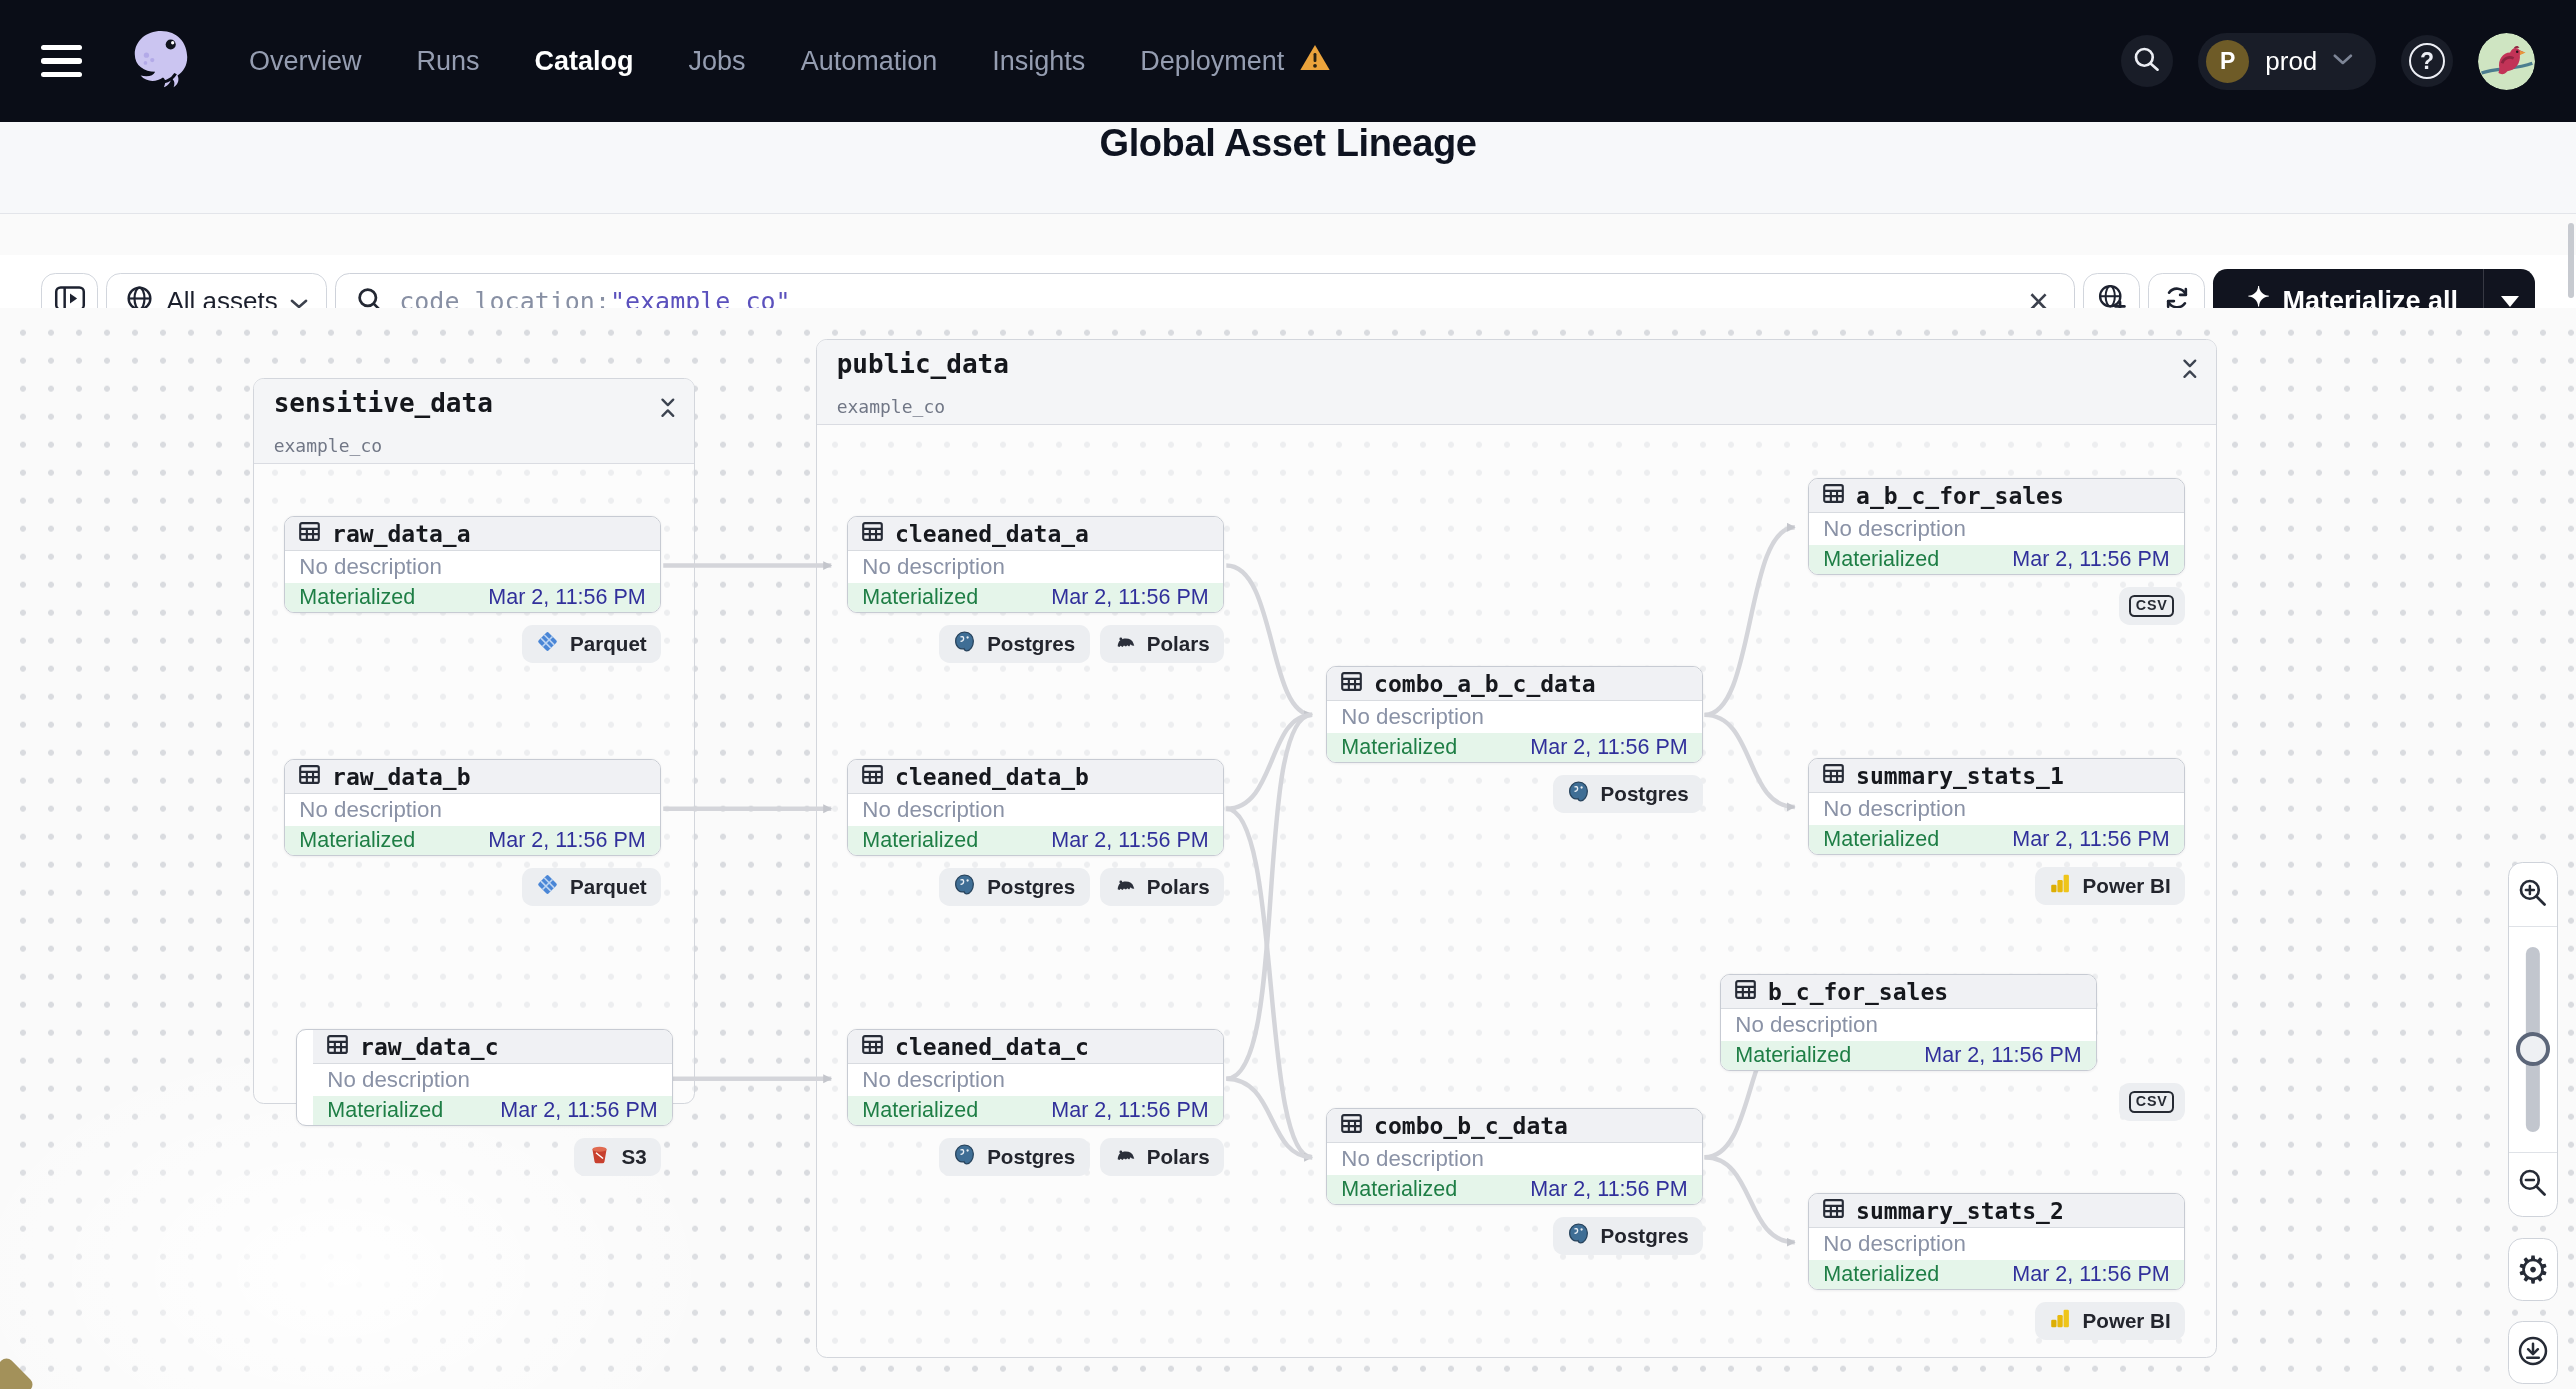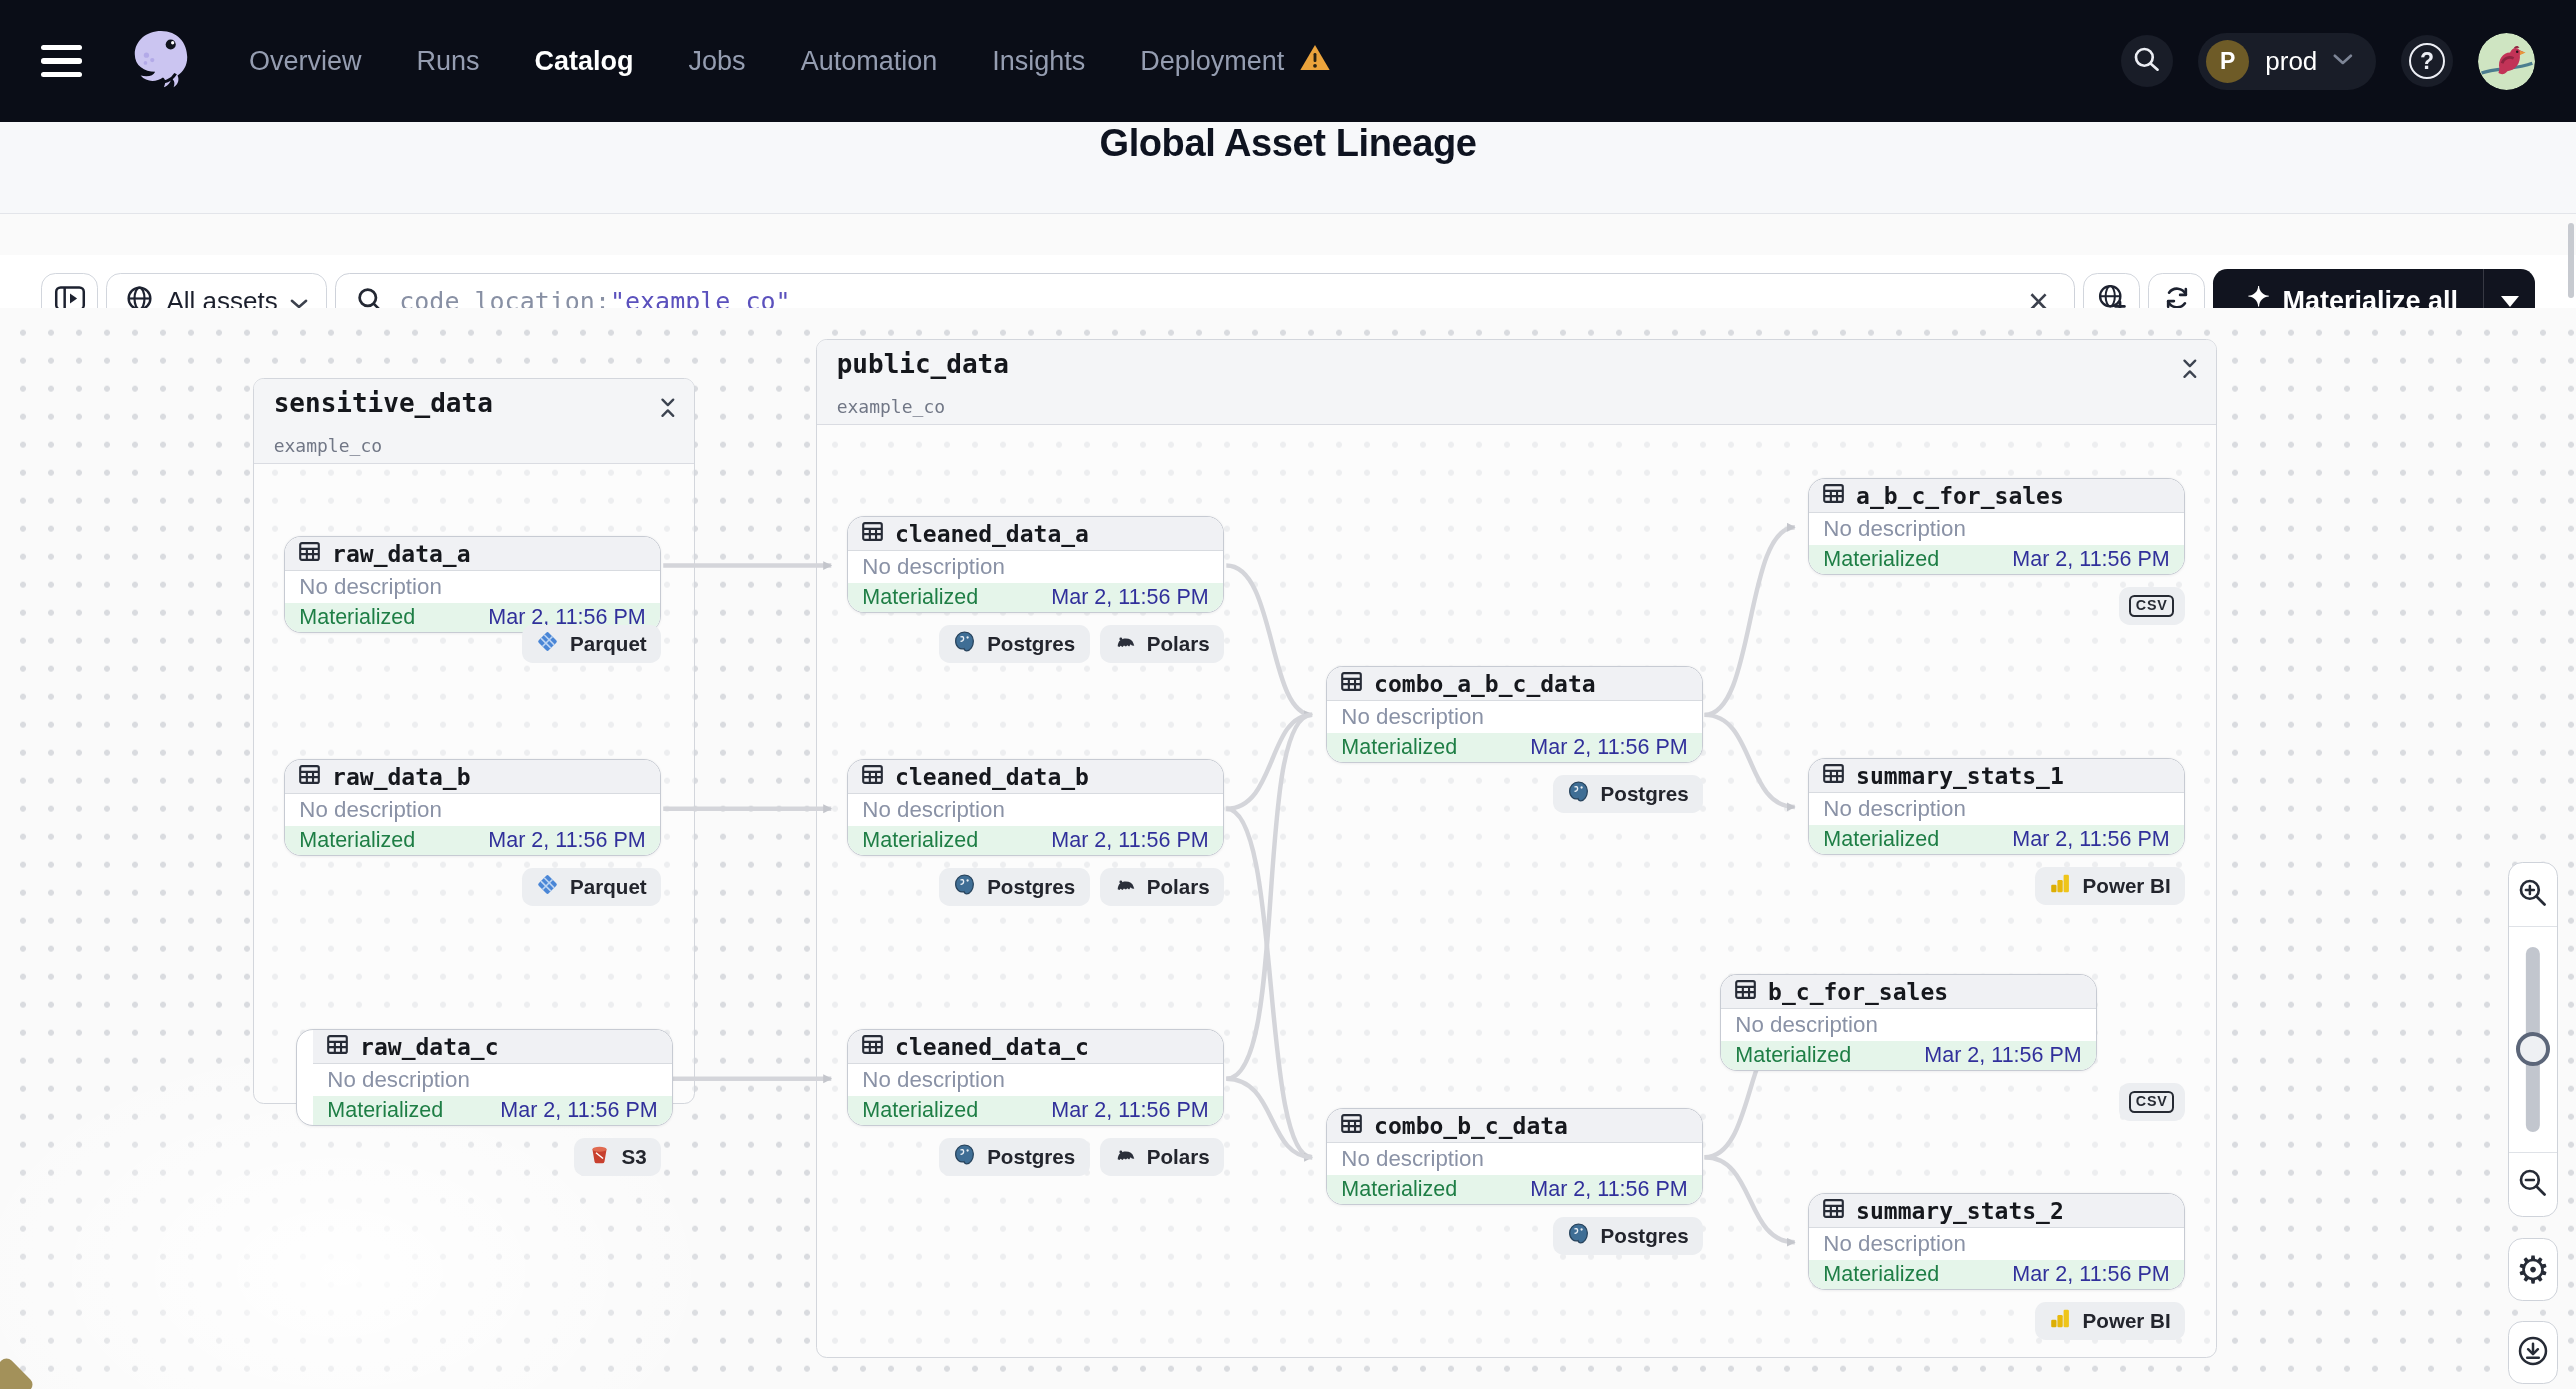--- a/index.html
+++ b/index.html
@@ -54,21 +54,21 @@
   .map-corner { position:absolute; left:-14.3px; bottom:-16px; width:41px; height:41px; background:#a3915a; transform:rotate(45deg); border-radius:7.2px; }
 
   .group { position:absolute; border:1.8px solid #d3d6dc; border-radius:10.7px; background:rgba(253,253,254,0.55); z-index:1; }
   .group-header { background:#f4f5f7; border-bottom:1.8px solid #dadce2; border-radius:9px 9px 0 0; padding:9px 19.7px 7.2px; position:relative; }
   .group-title { font-size:26px; font-weight:700; color:#15171c; }
   .group-sub { font-size:18px; color:#717786; margin-top:17px; }
   .collapse-btn { position:absolute; right:16px; top:18px; cursor:pointer; }
 
   .edges { position:absolute; left:0; top:0; z-index:2; pointer-events:none; }
 
-  .node { position:absolute; width:377px; background:#fff; border:1.8px solid #c7cbd3; border-radius:17px; overflow:hidden; z-index:3; box-shadow:0 0.9px 2.7px rgba(20,24,40,0.06); cursor:pointer; }
+  .node { position:absolute; width:377px; background:#fff; border:1.8px solid #c7cbd3; border-radius:10px; overflow:hidden; z-index:3; box-shadow:0 0.9px 2.7px rgba(20,24,40,0.06); cursor:pointer; }
   .node-header { display:flex; align-items:center; gap:11.6px; height:34px; background:#f0f1f4; border-bottom:1.8px solid #d8dbe0; padding:0 12.5px; font-weight:700; font-size:23px; color:#16181d; }
   .node-desc { height:32px; display:flex; align-items:center; padding:0 14.3px; color:#8a92a6; font-size:22.3px; }
   .node-status { height:29px; display:flex; justify-content:space-between; align-items:center; background:#e5f5ea; padding:0 14.3px; font-size:21.5px; }
   .st-label { color:#1e7e45; }
   .st-time { color:#31309b; }
 
   .badges { position:absolute; display:flex; gap:10.7px; justify-content:flex-end; z-index:3; }
   .badge { display:inline-flex; align-items:center; gap:10.7px; background:#eceef1; border-radius:10.7px; padding:0 14.3px; height:38px; font-weight:700; font-size:20.6px; color:#23252d; cursor:pointer; }
   .csv-chip { display:inline-block; border:2.7px solid #262a33; border-radius:5.4px; font-size:14.3px; font-weight:700; letter-spacing:0.9px; padding:0.9px 4.5px; line-height:1.1; text-transform:uppercase; color:#262a33; }
 
@@ -286,21 +286,21 @@
       <path d="M1372 560 C1434 560 1410 950 1468 950" marker-end="url(#arr)"></path>
       <path d="M1372 862 C1442 862 1402 455 1468 455"></path>
       <path d="M1372 862 C1428 862 1418 950 1468 950"></path>
       <path d="M1907 455 C1964 455 1952 245 2008 245" marker-end="url(#arr)"></path>
       <path d="M1907 455 C1964 455 1952 558 2008 558" marker-end="url(#arr)"></path>
       <path d="M1907 950 C1964 950 1952 800 2008 800" marker-end="url(#arr)"></path>
       <path d="M1907 950 C1964 950 1952 1045 2008 1045" marker-end="url(#arr)"></path>
     </g>
   </svg>
 
-  <div class="node mono" style="left:284px; top:208px;margin-top:20px;">
+  <div class="node mono" style="left:284px; top:208px;">
     <div class="node-header">
         <span><svg width="23" height="23" viewBox="0 0 26 26">
             <rect x="2.5" y="3.5" width="21" height="19" rx="2" fill="none" stroke="#262b36" stroke-width="2.4"></rect>
             <line x1="2.5" y1="10" x2="23.5" y2="10" stroke="#262b36" stroke-width="2.4"></line>
             <line x1="2.5" y1="16" x2="23.5" y2="16" stroke="#262b36" stroke-width="2.4"></line>
             <line x1="10" y1="10" x2="10" y2="22.5" stroke="#262b36" stroke-width="2.4"></line>
             <line x1="17" y1="10" x2="17" y2="22.5" stroke="#262b36" stroke-width="2.4"></line>
           </svg></span>
         <span>raw_data_a</span>
       </div>

